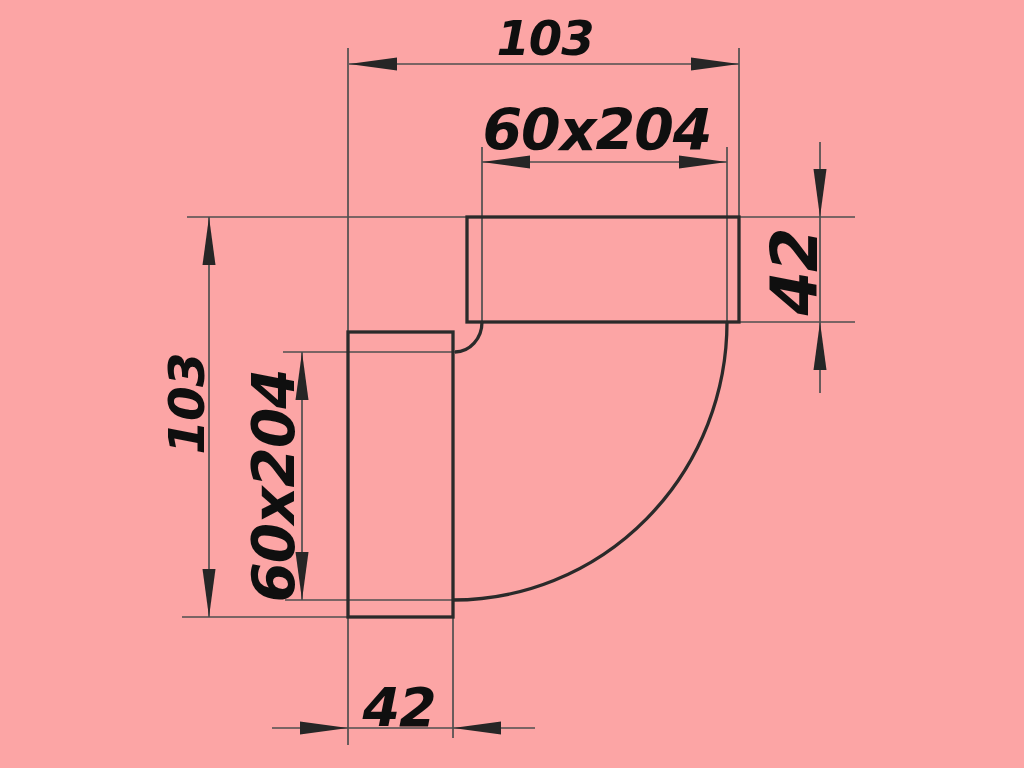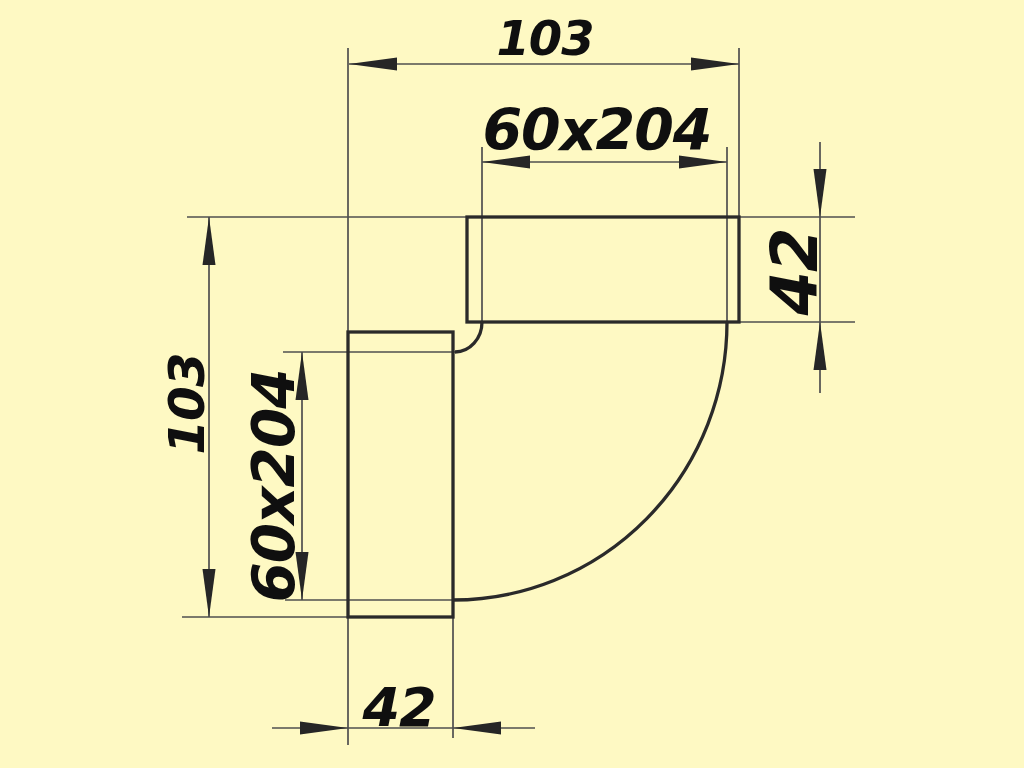--- a/index.html
+++ b/index.html
@@ -7,21 +7,21 @@
     padding: 0;
     width: 1024px;
     height: 768px;
     background: #ffffff;
     overflow: hidden;
   }
   #stage {
     width: 1024px;
     height: 768px;
     position: relative;
-    background: #fef9c3;
+    background: #fca5a5;
   }
   svg { display: block; }
   .thin  { fill: none; stroke-width: 1.7; stroke-linecap: butt; }
   .thick { fill: none; stroke-width: 3.3; stroke-linejoin: miter; }
   .arrows { stroke: none; }
   .labels text {
     font-family: "DejaVu Sans", "Liberation Sans", sans-serif;
     font-style: italic;
     font-weight: bold;
     letter-spacing: -1px;

